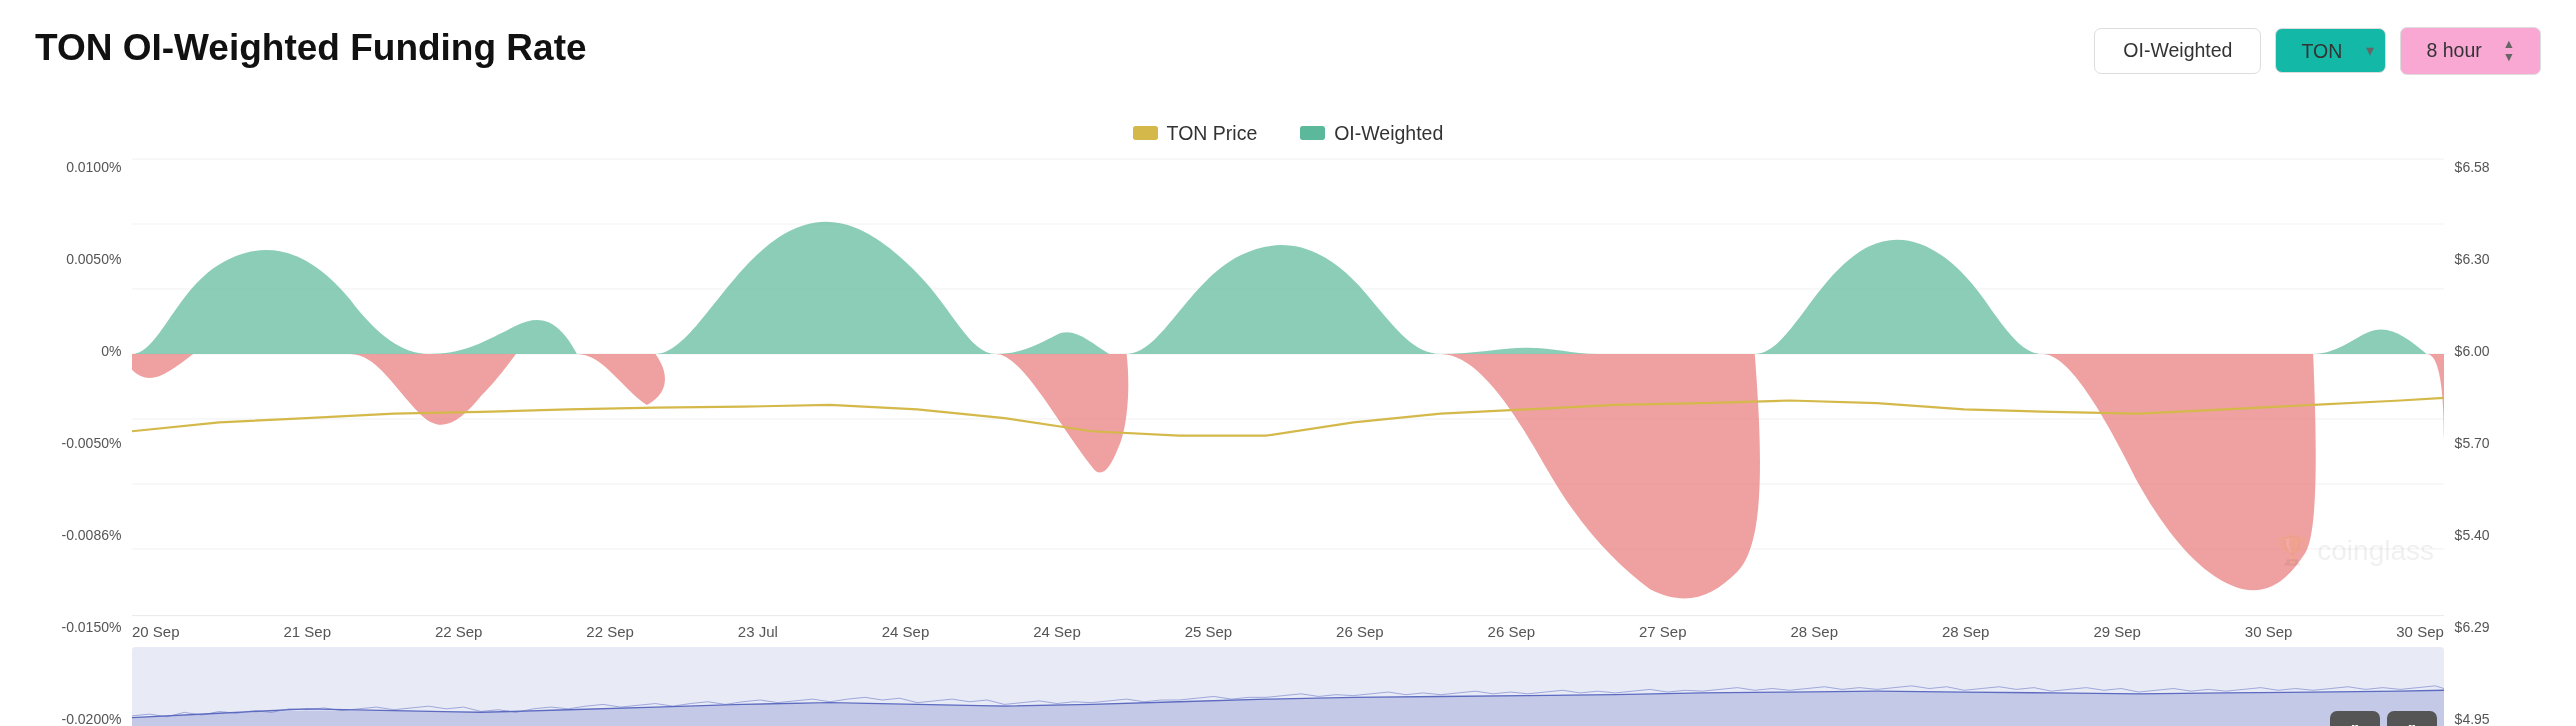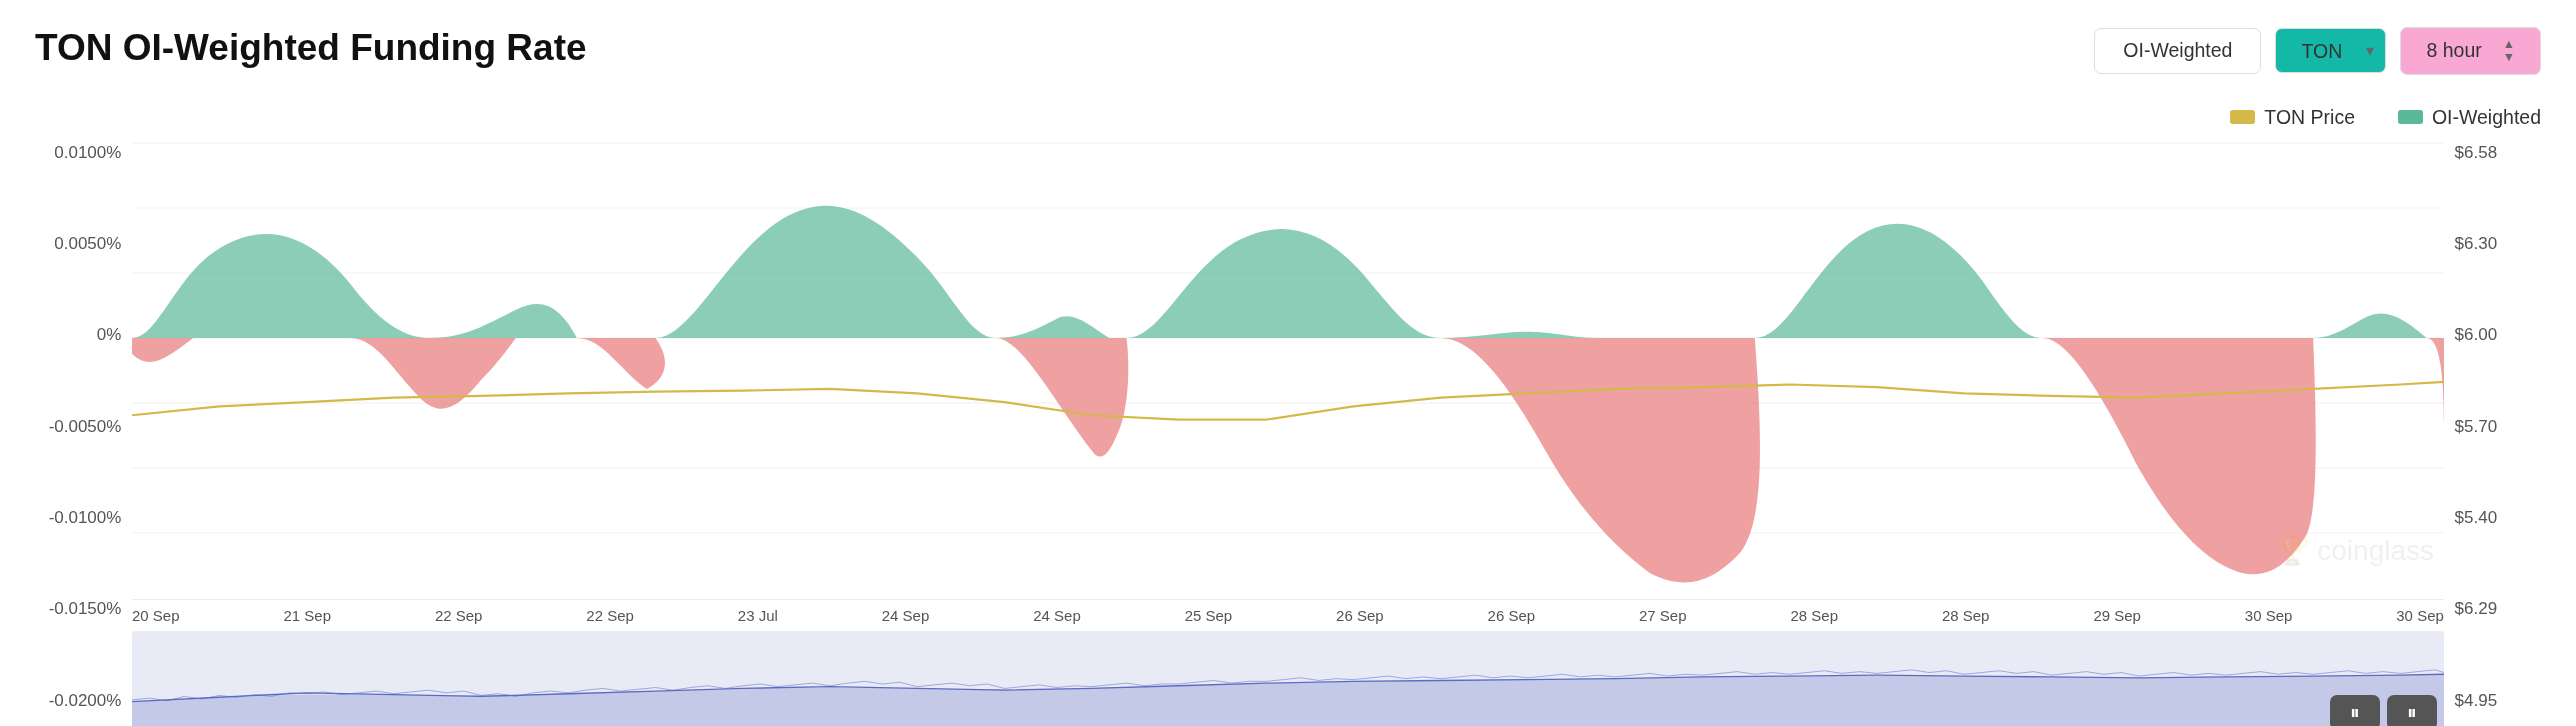--- a/index.html
+++ b/index.html
@@ -89,23 +89,24 @@
       color: #666;
     }
     .chart-area {
       flex: 1;
       display: flex;
       flex-direction: column;
       position: relative;
     }
     .legend {
       display: flex;
-      justify-content: flex-end;
+      justify-content: center;
       gap: 43px;
       margin-bottom: 14px;
+      margin-top: 16px;
     }
     .legend-item {
       display: flex;
       align-items: center;
       gap: 8.9px;
       font-size: 19.5px;
       color: #333;
     }
     .legend-dot {
       width: 25px;
@@ -129,21 +130,21 @@
     .y-axis-right {
       display: flex;
       flex-direction: column;
       justify-content: space-between;
       padding-bottom: 26.6px;
       width: 97px;
       text-align: left;
       padding-left: 10.6px;
     }
     .axis-label {
-      font-size: 17px;
+      font-size: 14px;
       color: #555;
     }
     .chart-body {
       flex: 1;
       position: relative;
       border-bottom: 0.9px solid #ddd;
     }
     svg.main-svg {
       width: 100%;
       height: 100%;
@@ -234,21 +235,21 @@
         <span>OI-Weighted</span>
       </div>
     </div>
 
     <div class="main-chart-wrapper">
       <div class="y-axis-left">
         <span class="axis-label">0.0100%</span>
         <span class="axis-label">0.0050%</span>
         <span class="axis-label">0%</span>
         <span class="axis-label">-0.0050%</span>
-        <span class="axis-label">-0.0100%</span>
+        <span class="axis-label">-0.0086%</span>
         <span class="axis-label">-0.0150%</span>
         <span class="axis-label">-0.0200%</span>
       </div>
 
       <div style="flex:1; display:flex; flex-direction:column;">
         <div class="chart-body">
           <svg class="main-svg" viewBox="0 0 2650 520" preserveAspectRatio="none">
 
             <line x1="0" y1="0" x2="2650" y2="0" stroke="#eee" stroke-width="1"></line>
             <line x1="0" y1="74" x2="2650" y2="74" stroke="#eee" stroke-width="1"></line>

